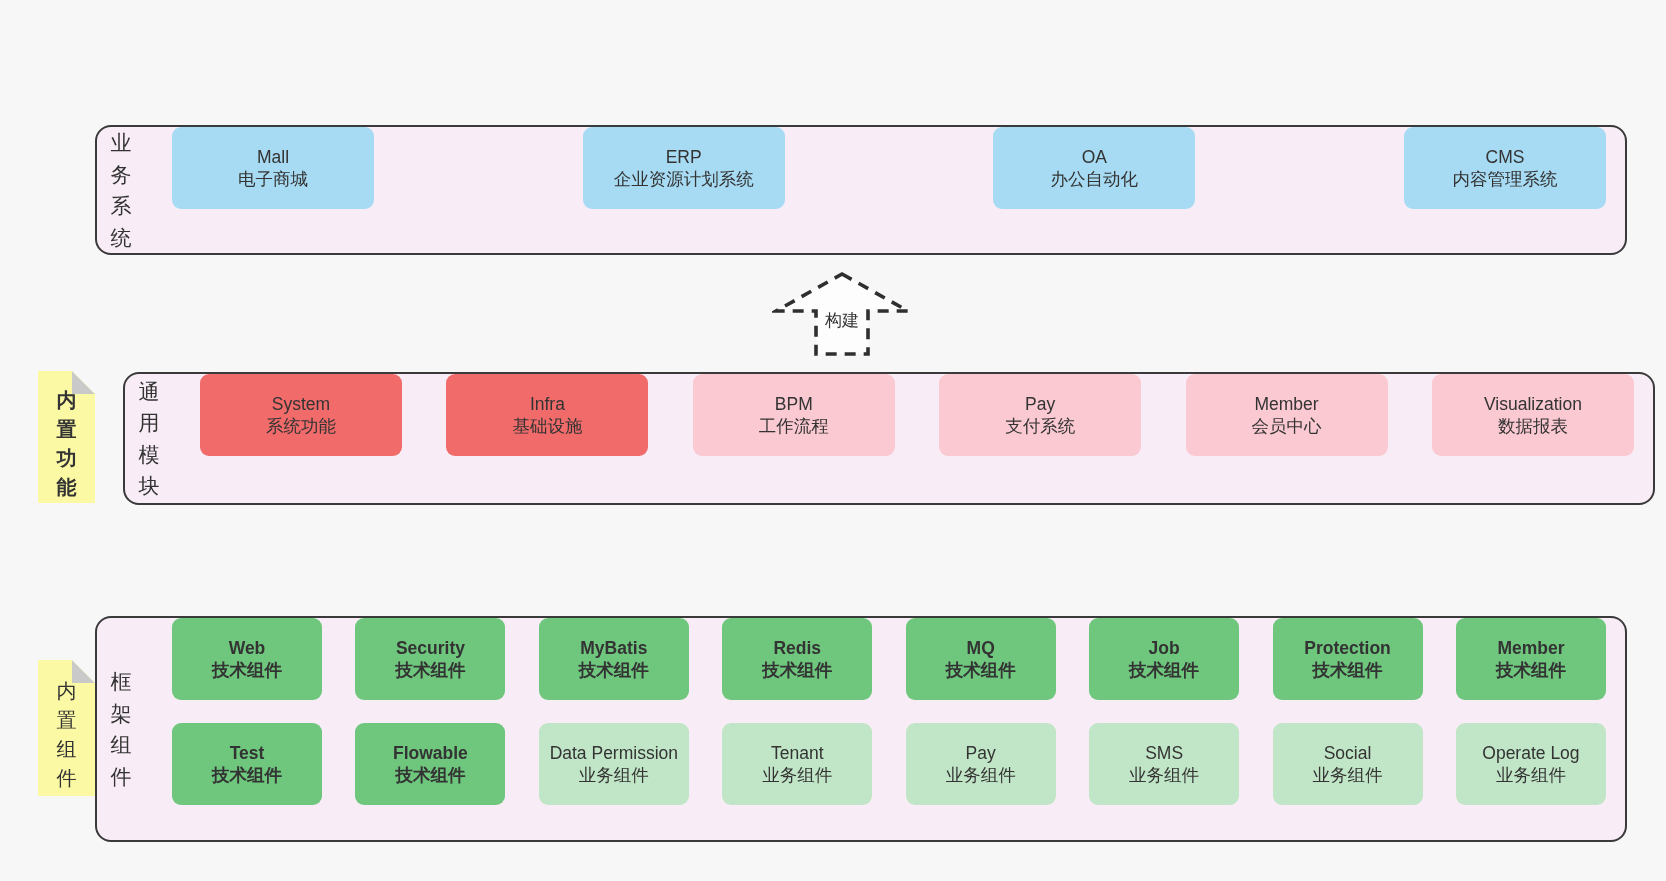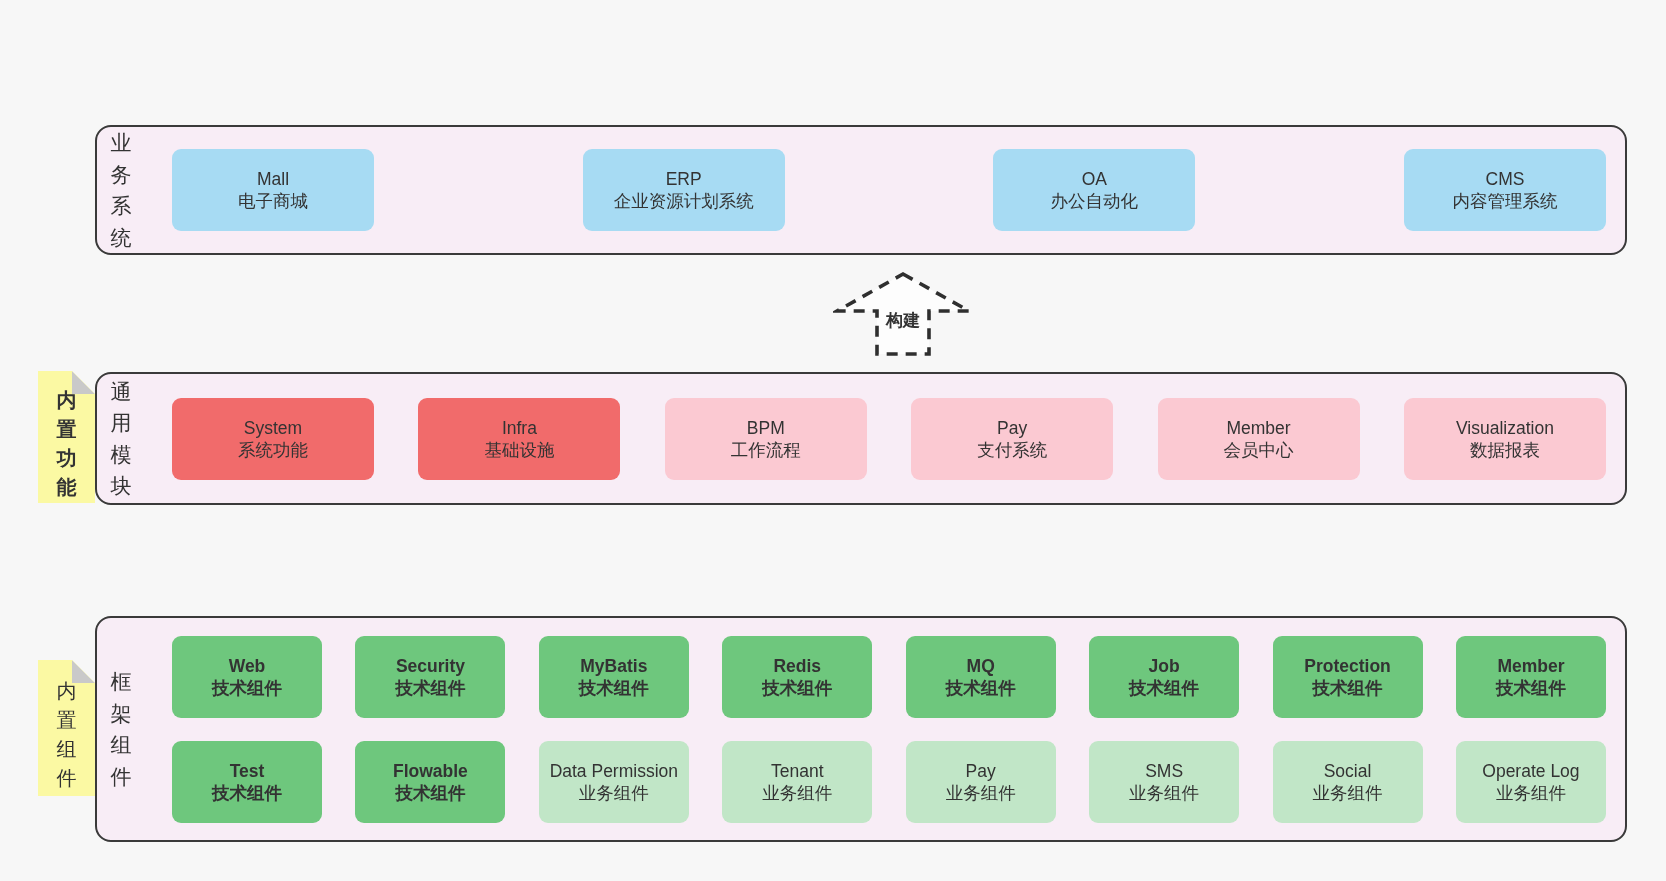--- a/index.html
+++ b/index.html
@@ -21,21 +21,21 @@
     position: absolute;
     left: 95px;
     width: 1532px;
     background: var(--panel-bg, #f8edf6);
     border: 2px solid var(--panel-border, #3a3a3a);
     border-radius: 16px;
     box-sizing: border-box;
     z-index: 2;
   }
   #panel-0 { top: 125px; height: 130px; }
-  #panel-1 { top: 372px; height: 133px; }
+  #panel-1 { top: 372px; height: 133px; margin-left: 28px; }
   #panel-2 { top: 616px; height: 226px; }
 
   .vlabel {
     position: absolute;
     left: 12px; top: 0; bottom: 0;
     display: flex; align-items: center;
     z-index: 3;
   }
   .vlabel .vtext {
     width: 24px;
@@ -43,21 +43,21 @@
     line-height: 1.5;
     text-align: center;
     word-break: break-all;
     color: var(--text, #333);
   }
 
   .rows {
     position: absolute;
     left: 58px; right: 19px; top: 0; bottom: 0;
     display: flex; flex-direction: column;
-    justify-content: center;
+    justify-content: flex-start;
     gap: 23px;
     padding-left: 17px;
   }
   .row { display: flex; justify-content: space-between; }
 
   .box {
     height: 82px;
     border-radius: 9px;
     display: flex; flex-direction: column;
     justify-content: center; align-items: center;
@@ -105,21 +105,21 @@
     padding-top: 14px;
     color: var(--text, #333);
   }
 
   
   .arrow {
     position: absolute;
     width: 140px; height: 86px;
     z-index: 1;
   }
-  #arrow-0 { left: 833px; top: 271px; font-weight: bold; }
+  #arrow-0 { left: 772px; top: 271px; }
   #arrow-1 { left: 822px; top: 517px; }
   .arrow svg { display: block; }
   .arrow-label {
     position: absolute;
     top: 40px; left: 50%;
     transform: translateX(-50%);
     background: var(--arrow-fill, #fdfdfd);
     font-size: 17px;
     line-height: 20px;
     padding: 0 2px;

